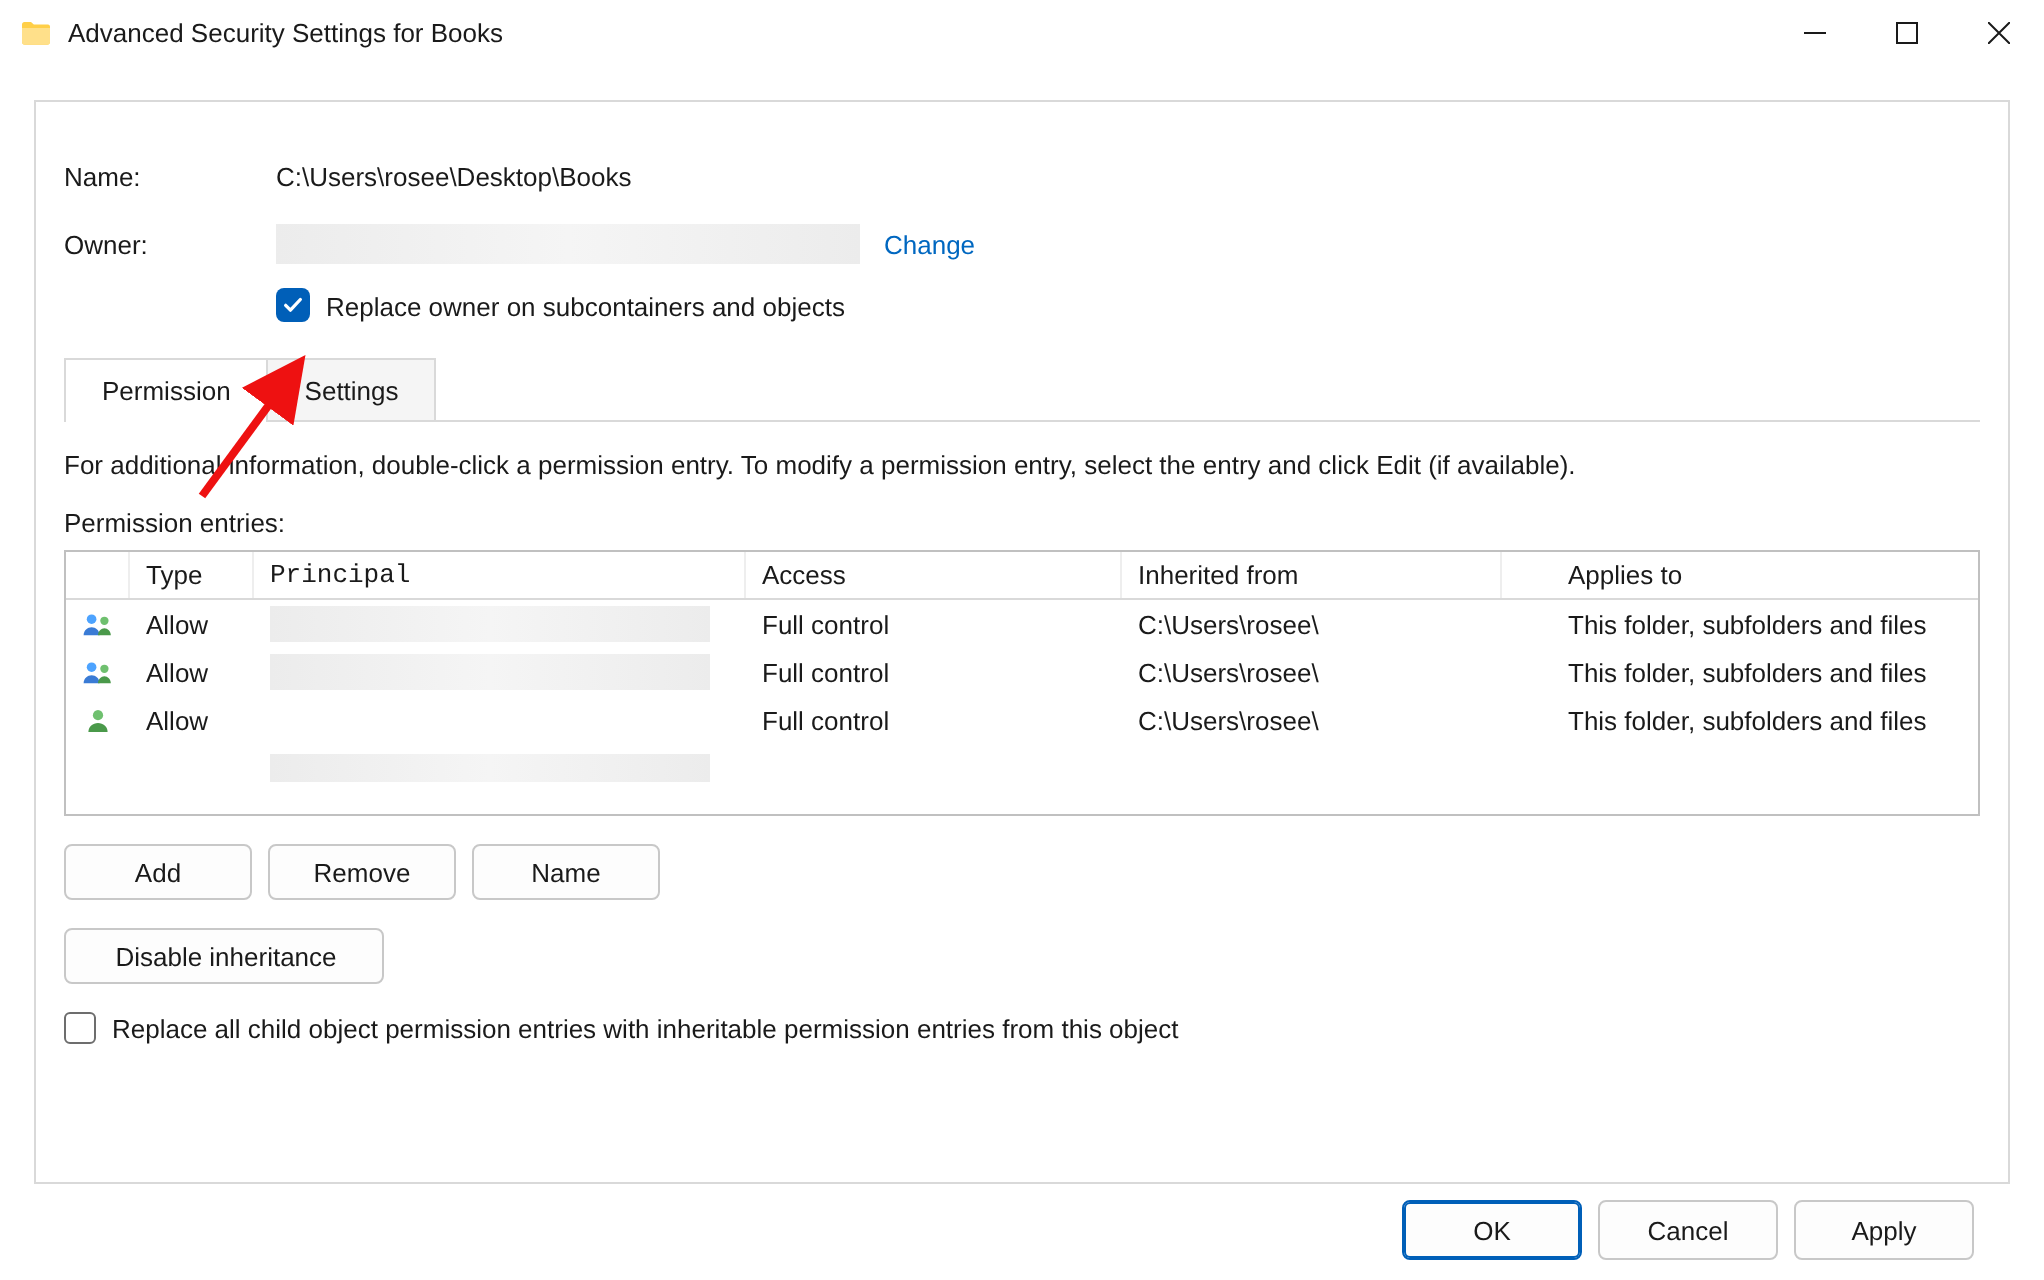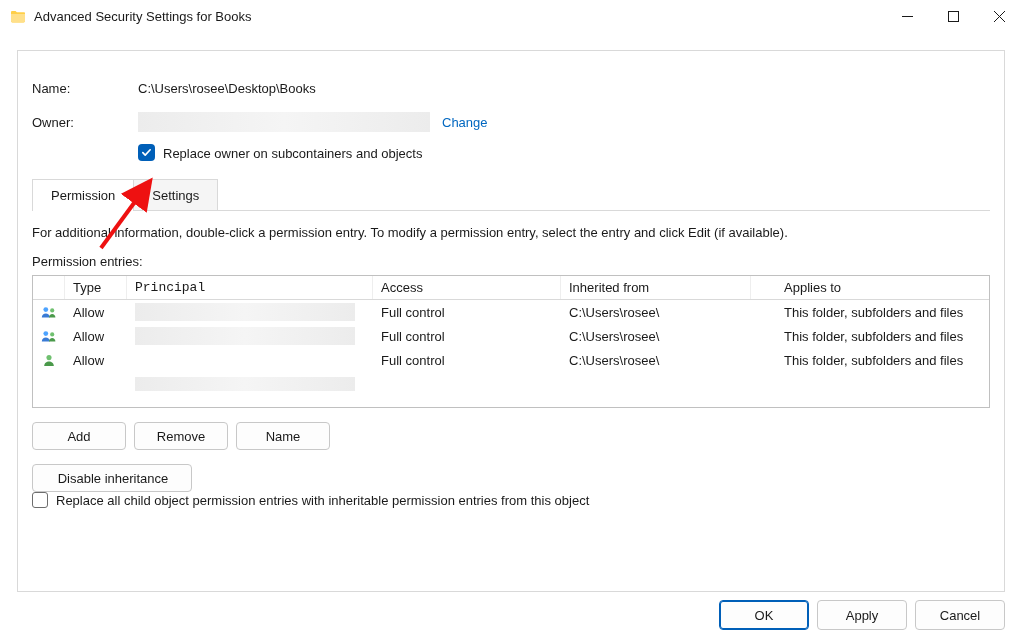--- a/index.html
+++ b/index.html
@@ -68,24 +68,24 @@
   .c-applies{flex:1 1 auto;margin-left:25px;}
   .principal-mask{width:220px;height:18px;background:linear-gradient(90deg,#ececec 0%,#f5f5f5 50%,#ececec 100%);}
   .people-icon{width:18px;height:16px;}
 
   
   .btn-row{display:flex;gap:8px;margin-top:14px;}
   .btn{height:28px;min-width:94px;border:1px solid #c8c8c8;border-radius:4px;background:#fdfdfd;display:flex;align-items:center;justify-content:center;padding:0 14px;cursor:pointer;}
   .btn.disabled{color:#a8a8a8;cursor:default;}
   .btn-wide{min-width:160px;padding-left:16px;}
   .cb-outline{width:16px;height:16px;border:1.5px solid #6d6d6d;border-radius:3px;margin-right:8px;flex-shrink:0;display:inline-block;}
-  .bottom-cb{display:flex;align-items:center;}
-
-  
-  .footer{position:absolute;right:17px;bottom:10px;display:flex;gap:8px;justify-content:center;}
+  .bottom-cb{display:flex;align-items:center;margin-top:14px;}
+
+  
+  .footer{position:absolute;right:35px;bottom:10px;display:flex;gap:8px;justify-content:center;}
   .dbtn{height:30px;width:90px;border:1px solid #c8c8c8;border-radius:4px;background:#fdfdfd;display:flex;align-items:center;justify-content:center;cursor:pointer;}
   .dbtn.primary{border-color:var(--accent);box-shadow:inset 0 0 0 1px var(--accent);}
 
 </style>
 </head>
 <body>
 
 <div class="window">
 
   <div class="titlebar">
@@ -259,20 +259,20 @@
       </svg>
     </div>
 
   </div>
 
   <div class="footer">
     <div class="dbtn primary">
         <span>OK</span>
       </div>
     <div class="dbtn">
+        <span>Cancel</span>
+      </div>
+    <div class="dbtn">
         <span>Apply</span>
       </div>
-    <div class="dbtn">
-        <span>Cancel</span>
-      </div>
   </div>
 
 </div>
 
 </body></html>

